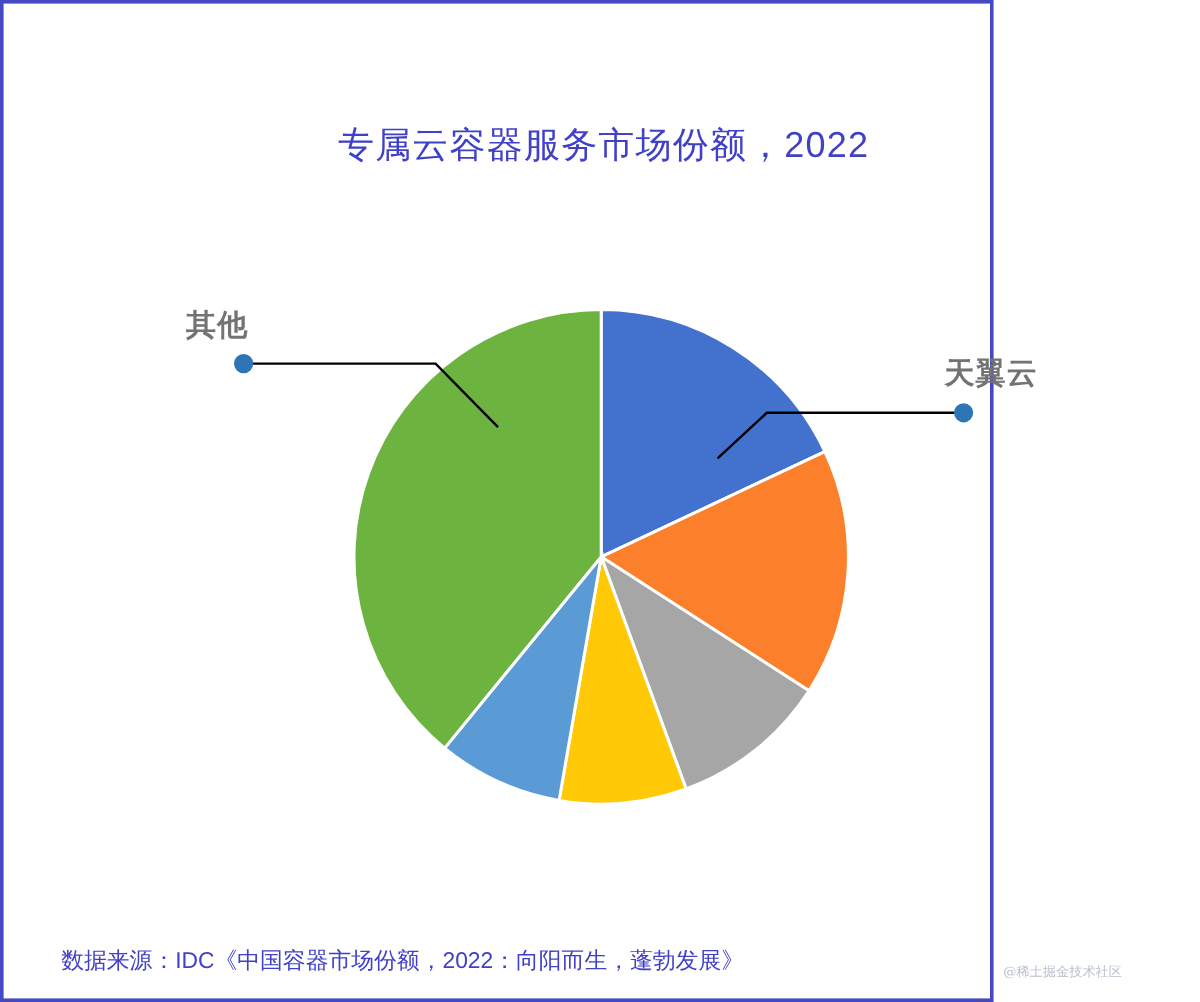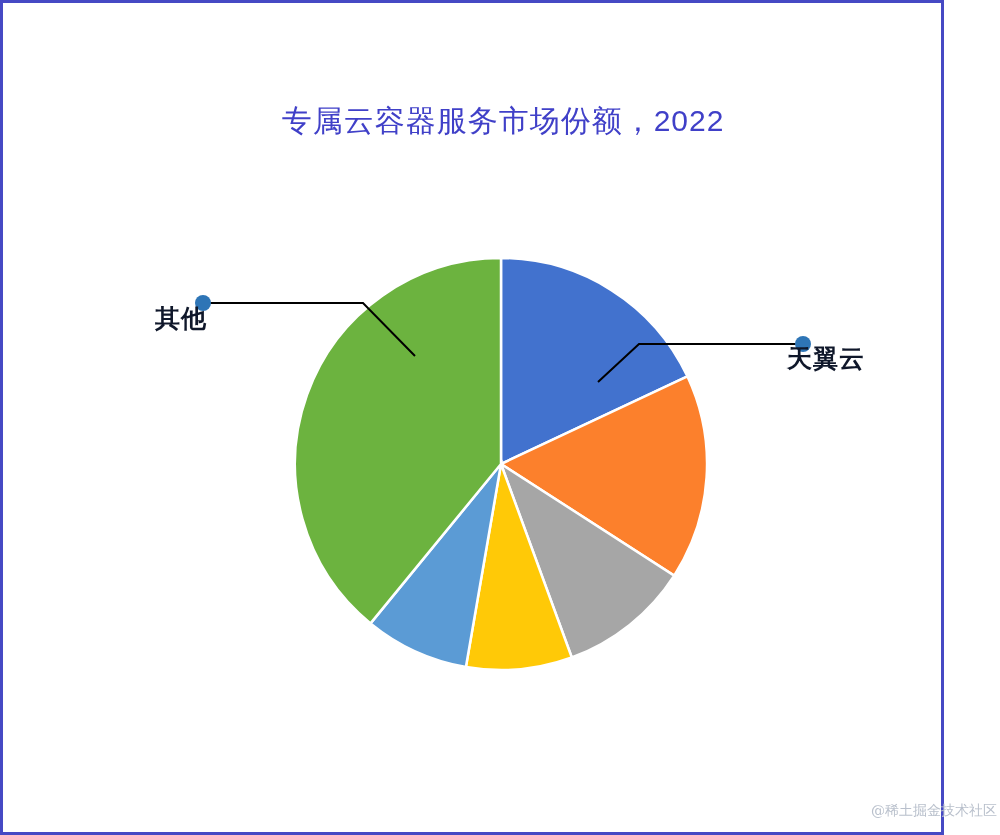--- a/index.html
+++ b/index.html
@@ -10,21 +10,21 @@
     width: 1000px;
     height: 835px;
     background: #ffffff;
     font-family: "Liberation Sans", "DejaVu Sans", sans-serif;
     overflow: hidden;
     position: relative;
   }
   #page {
     position: absolute;
     left: 0; top: 0;
-    width: 944px;
+    width: 828px;
     height: 835px;
     background: #ffffff;
     box-sizing: border-box;
     border: 3px solid #4649c4;
   }
   #chart-title {
     position: absolute;
     left: 0;
     top: 98px;
     width: 1000px;
@@ -38,24 +38,23 @@
   #pie-area {
     position: absolute;
     left: 0; top: 0;
     width: 1000px;
     height: 835px;
   }
   .callout-label {
     position: absolute;
     font-size: 25px;
     font-weight: bold;
-    color: #0f172a;
+    color: #737373;
     white-space: nowrap;
     letter-spacing: 1px;
-    margin-top: 48px;
   }
   #label-other {
     left: 152px;
     top: 251px;
   }
   #label-tianyi {
     left: 784px;
     top: 291px;
   }
   #source-note {
@@ -63,25 +62,24 @@
     left: 48px;
     top: 785px;
     font-size: 19px;
     color: #4040c8;
     white-space: nowrap;
   }
   #watermark {
     position: absolute;
     left: 833px;
     top: 799px;
-    font-size: 14px;
+    font-size: 11px;
     color: #b9c0cc;
     white-space: nowrap;
     font-family: "DejaVu Serif", "Liberation Serif", serif;
-    margin-left: 35px;
   }
 </style>
 </head>
 <body>
 
 <div id="page" style="border-color: rgb(70, 73, 196);">
 
   <div id="chart-title" style="color: rgb(64, 64, 200);">专属云容器服务市场份额，2022</div>
 
   <svg id="pie-area" viewBox="0 0 1000 835">
@@ -101,16 +99,17 @@
     </g>
 
     <circle cx="200" cy="300" r="8" fill="#2E75B6"></circle>
     <circle cx="800" cy="341" r="8" fill="#2E75B6"></circle>
   </svg>
 
   <div class="callout-label" id="label-other">其他</div>
 
   <div class="callout-label" id="label-tianyi">天翼云</div>
 
+  <div id="source-note">数据来源：IDC《中国容器市场份额，2022：向阳而生，蓬勃发展》</div>
 
   <div id="watermark">@稀土掘金技术社区</div>
 
 </div>
 
 </body></html>

